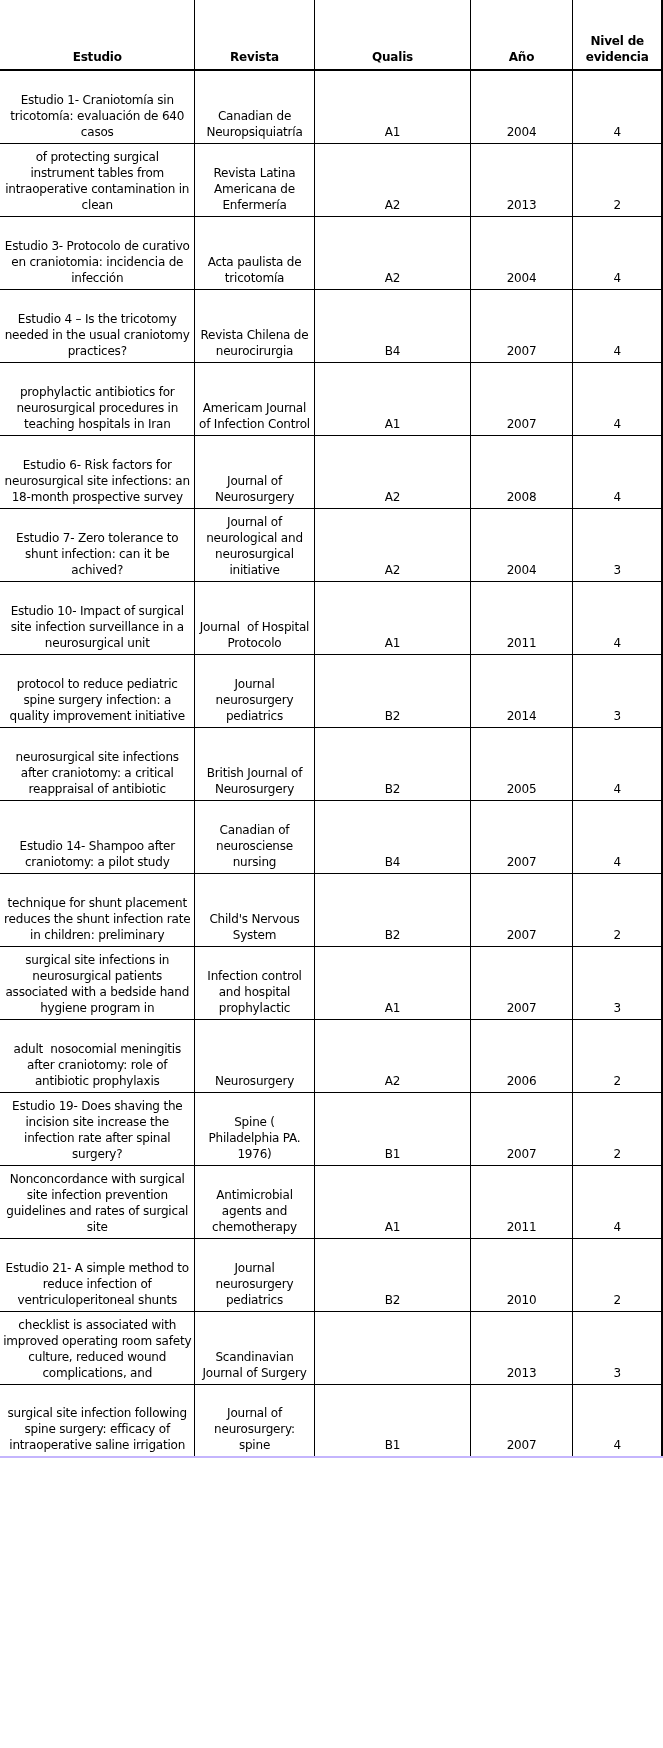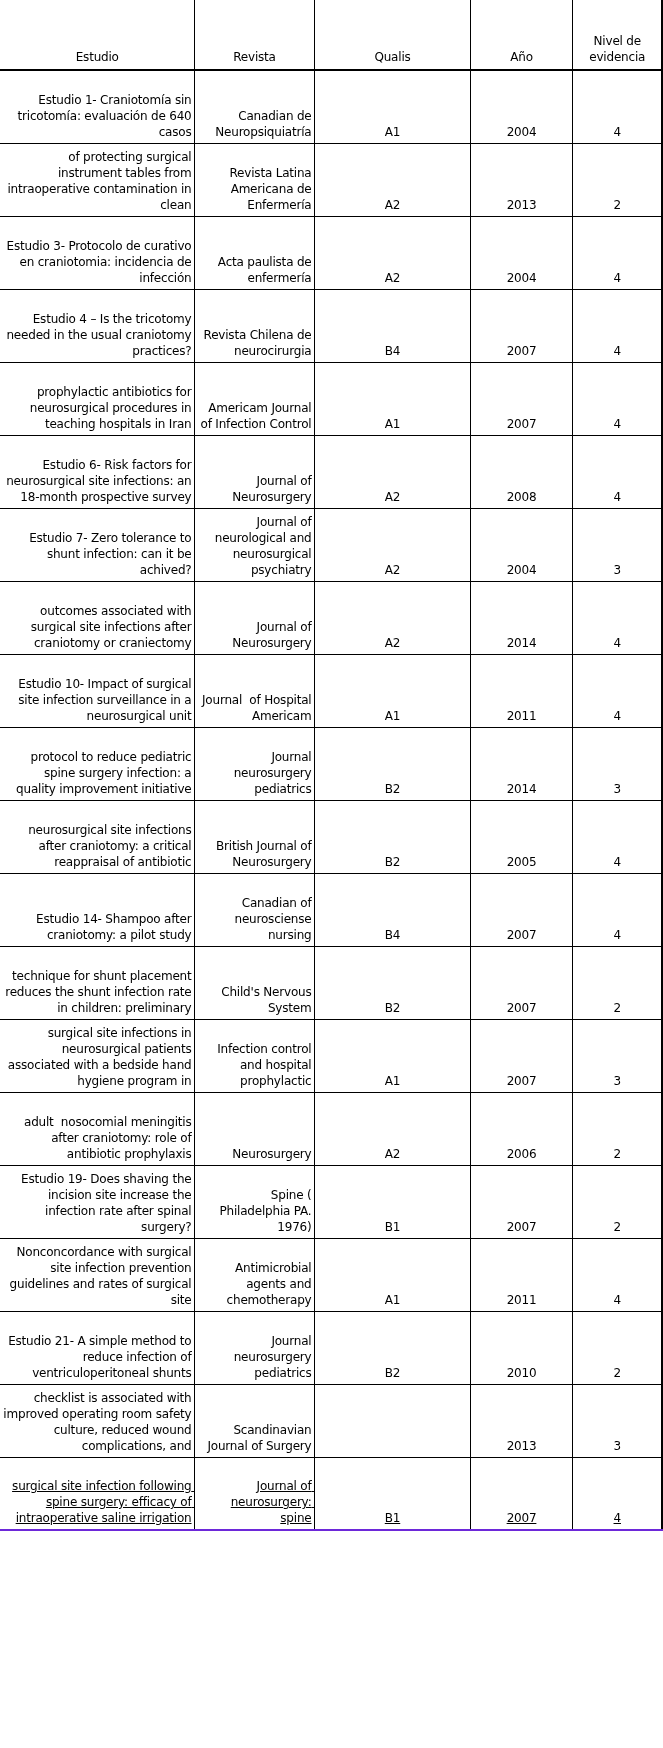--- a/index.html
+++ b/index.html
@@ -34,35 +34,34 @@
     word-wrap: break-word;
   }
   
   table.study-table th:first-child,
   table.study-table td:first-child {
     border-left: none;
   }
   table.study-table thead th {
     border-top: none;
     border-bottom: 2px solid #000000;
-    font-weight: normal;
+    font-weight: bold;
     text-align: center;
     padding-bottom: 4px;
   }
   table.study-table th:last-child,
   table.study-table td:last-child {
     border-right: 2px solid #000000;
   }
   table.study-table tbody tr:last-child td {
-    border-bottom: 2px solid #6d28d9;
-    text-decoration: underline;
+    border-bottom: 2px solid #c4b5fd;
   }
   thead tr.header-row { height: 70px; }
   tbody tr.data-row   { height: 73px; }
-  td.cell-left   { text-align: right; }
+  td.cell-left   { text-align: center; }
   td.cell-center { text-align: center; }
 </style>
 </head>
 <body>
 
 <div class="doc-page">
   <table class="study-table">
     <colgroup>
       <col style="width:194px">
       <col style="width:120px">
@@ -91,21 +90,21 @@
   <tr class="data-row">
     <td class="cell-left">of protecting surgical instrument tables from intraoperative contamination in clean</td>
     <td class="cell-left">Revista Latina Americana de Enfermería</td>
     <td class="cell-center">A2</td>
     <td class="cell-center">2013</td>
     <td class="cell-center">2</td>
   </tr>
 
   <tr class="data-row">
     <td class="cell-left">Estudio 3- Protocolo de curativo en craniotomia: incidencia de infección</td>
-    <td class="cell-left">Acta paulista de enfermería</td>
+    <td class="cell-left">Acta paulista de tricotomía</td>
     <td class="cell-center">A2</td>
     <td class="cell-center">2004</td>
     <td class="cell-center">4</td>
   </tr>
 
   <tr class="data-row">
     <td class="cell-left">Estudio 4 – Is the tricotomy needed in the usual craniotomy practices?</td>
     <td class="cell-left">Revista Chilena de neurocirurgia</td>
     <td class="cell-center">B4</td>
     <td class="cell-center">2007</td>
@@ -123,38 +122,31 @@
   <tr class="data-row">
     <td class="cell-left">Estudio 6- Risk factors for neurosurgical site infections: an 18-month prospective survey</td>
     <td class="cell-left">Journal of Neurosurgery</td>
     <td class="cell-center">A2</td>
     <td class="cell-center">2008</td>
     <td class="cell-center">4</td>
   </tr>
 
   <tr class="data-row">
     <td class="cell-left">Estudio 7- Zero tolerance to shunt infection: can it be achived?</td>
-    <td class="cell-left">Journal of neurological and neurosurgical psychiatry</td>
+    <td class="cell-left">Journal of neurological and neurosurgical initiative</td>
     <td class="cell-center">A2</td>
     <td class="cell-center">2004</td>
     <td class="cell-center">3</td>
   </tr>
 
-  <tr class="data-row">
-    <td class="cell-left">outcomes associated with surgical site infections after craniotomy or craniectomy</td>
-    <td class="cell-left">Journal of Neurosurgery</td>
-    <td class="cell-center">A2</td>
-    <td class="cell-center">2014</td>
-    <td class="cell-center">4</td>
-  </tr>
 
 
   <tr class="data-row">
     <td class="cell-left">Estudio 10- Impact of surgical site infection surveillance in a neurosurgical unit</td>
-    <td class="cell-left">Journal  of Hospital Americam</td>
+    <td class="cell-left">Journal  of Hospital Protocolo</td>
     <td class="cell-center">A1</td>
     <td class="cell-center">2011</td>
     <td class="cell-center">4</td>
   </tr>
 
   <tr class="data-row">
     <td class="cell-left">protocol to reduce pediatric spine surgery infection: a quality improvement initiative</td>
     <td class="cell-left">Journal neurosurgery pediatrics</td>
     <td class="cell-center">B2</td>
     <td class="cell-center">2014</td>

